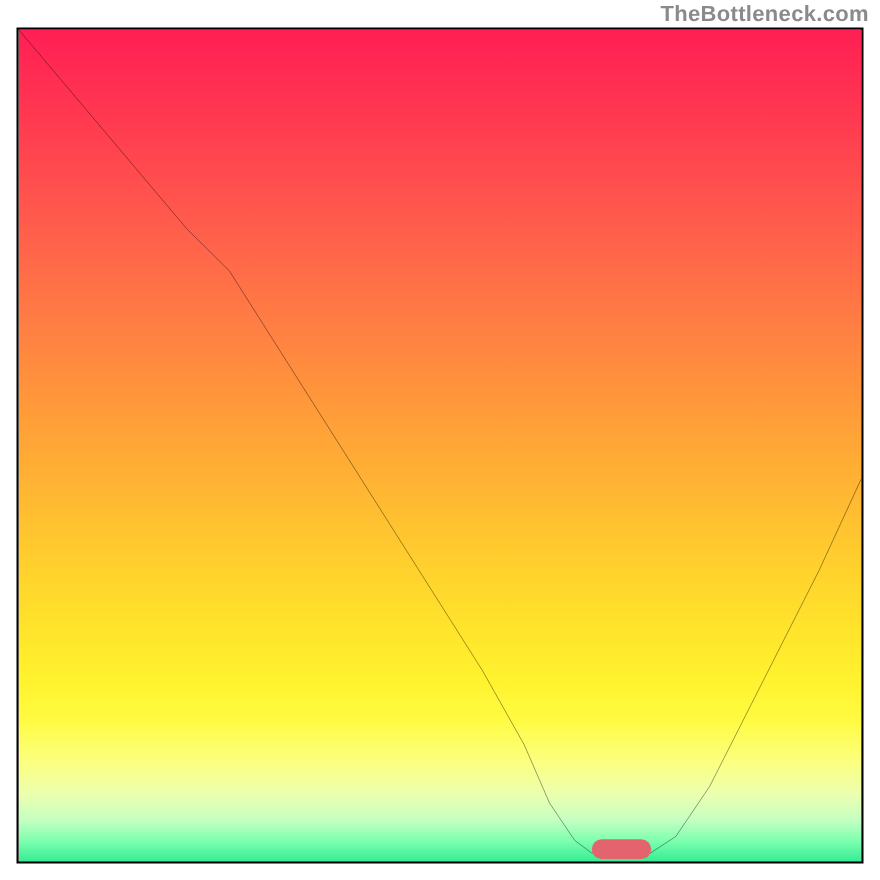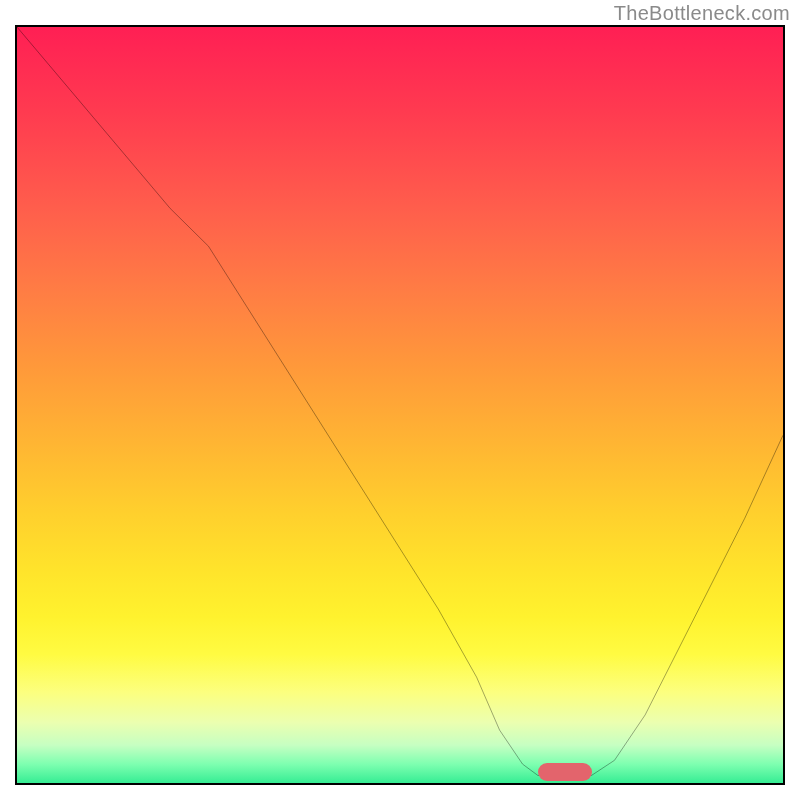--- a/index.html
+++ b/index.html
@@ -9,21 +9,21 @@
     height: 800px;
     background: #ffffff;
     font-family: Arial, Helvetica, sans-serif;
     overflow: hidden;
   }
   .watermark {
     position: absolute;
     top: 2px;
     right: 10px;
     font-size: 20px;
-    font-weight: normal;
+    font-weight: bold;
     color: #8a8a8a;
     letter-spacing: 0.3px;
     z-index: 10;
   }
   .frame {
     position: absolute;
     left: 15px;
     top: 25px;
     width: 770px;
     height: 760px;

